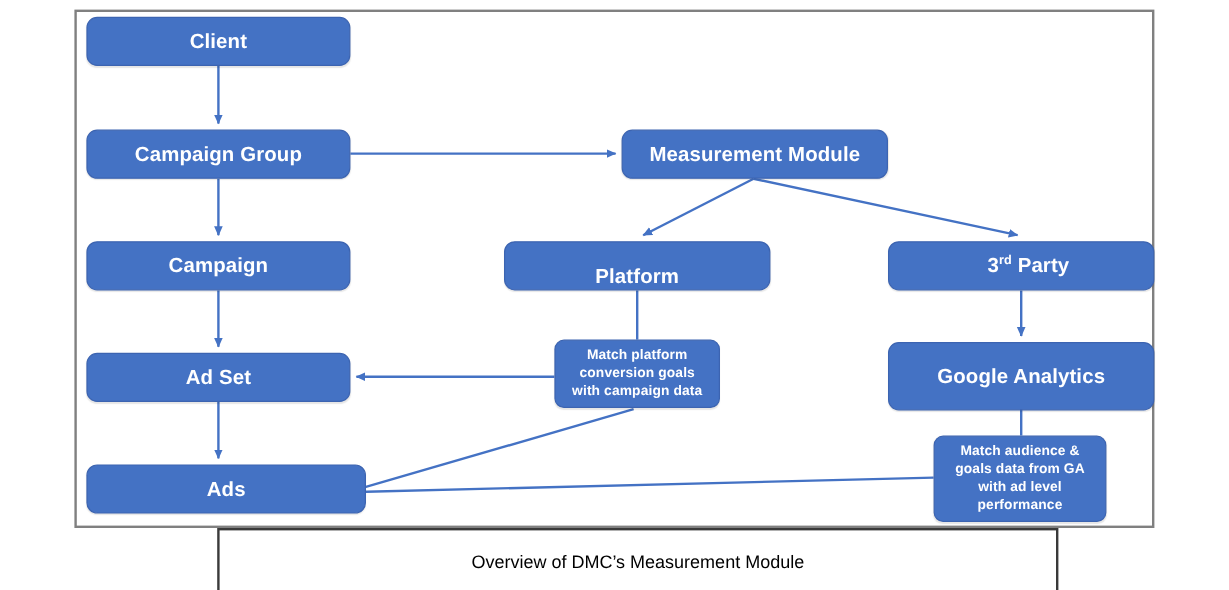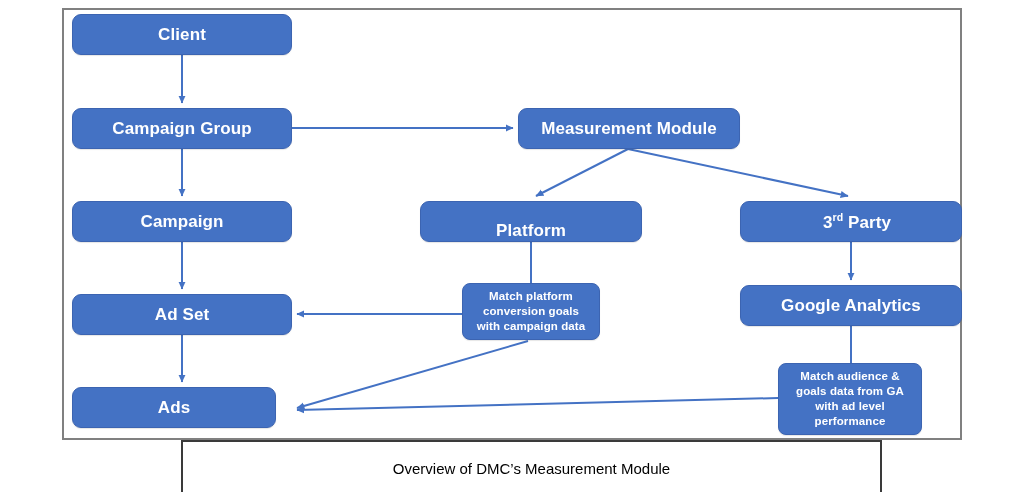--- a/index.html
+++ b/index.html
@@ -131,37 +131,37 @@
   </div>
 
   <div class="node main" style="left:72px; top:201px; width:220px; height:41px;">
     <span>Campaign</span>
   </div>
 
   <div class="node main" style="left:72px; top:294px; width:220px; height:41px;">
     <span>Ad Set</span>
   </div>
 
-  <div class="node main" style="left:72px; top:387px; width:204px; height:41px;">
+  <div class="node main" style="left:72px; top:387px; width:233px; height:41px;">
     <span>Ads</span>
   </div>
 
   <div class="node main" style="left:518px; top:108px; width:222px; height:41px;">
     <span>Measurement Module</span>
   </div>
 
   <div class="node main" style="left:420px; top:201px; width:222px; height:41px;align-items:flex-end;">
     <span>Platform</span>
   </div>
 
   <div class="node main" style="left:740px; top:201px; width:222px; height:41px;padding-left:12px;">
     <span><span>3</span><sup>rd</sup><span> Party</span></span>
   </div>
 
-  <div class="node main" style="left:740px; top:285px; width:222px; height:41px;">
+  <div class="node main" style="left:740px; top:285px; width:222px; height:57px;">
     <span>Google Analytics</span>
   </div>
 
   <div class="node note" style="left:462px; top:283px; width:138px; height:57px; flex-direction:column;">
     <span class="note-text">Match platform</span>
     <span class="note-text">conversion goals</span>
     <span class="note-text">with campaign data</span>
   </div>
 
   <div class="node note" style="left:778px; top:363px; width:144px; height:72px; flex-direction:column;">

